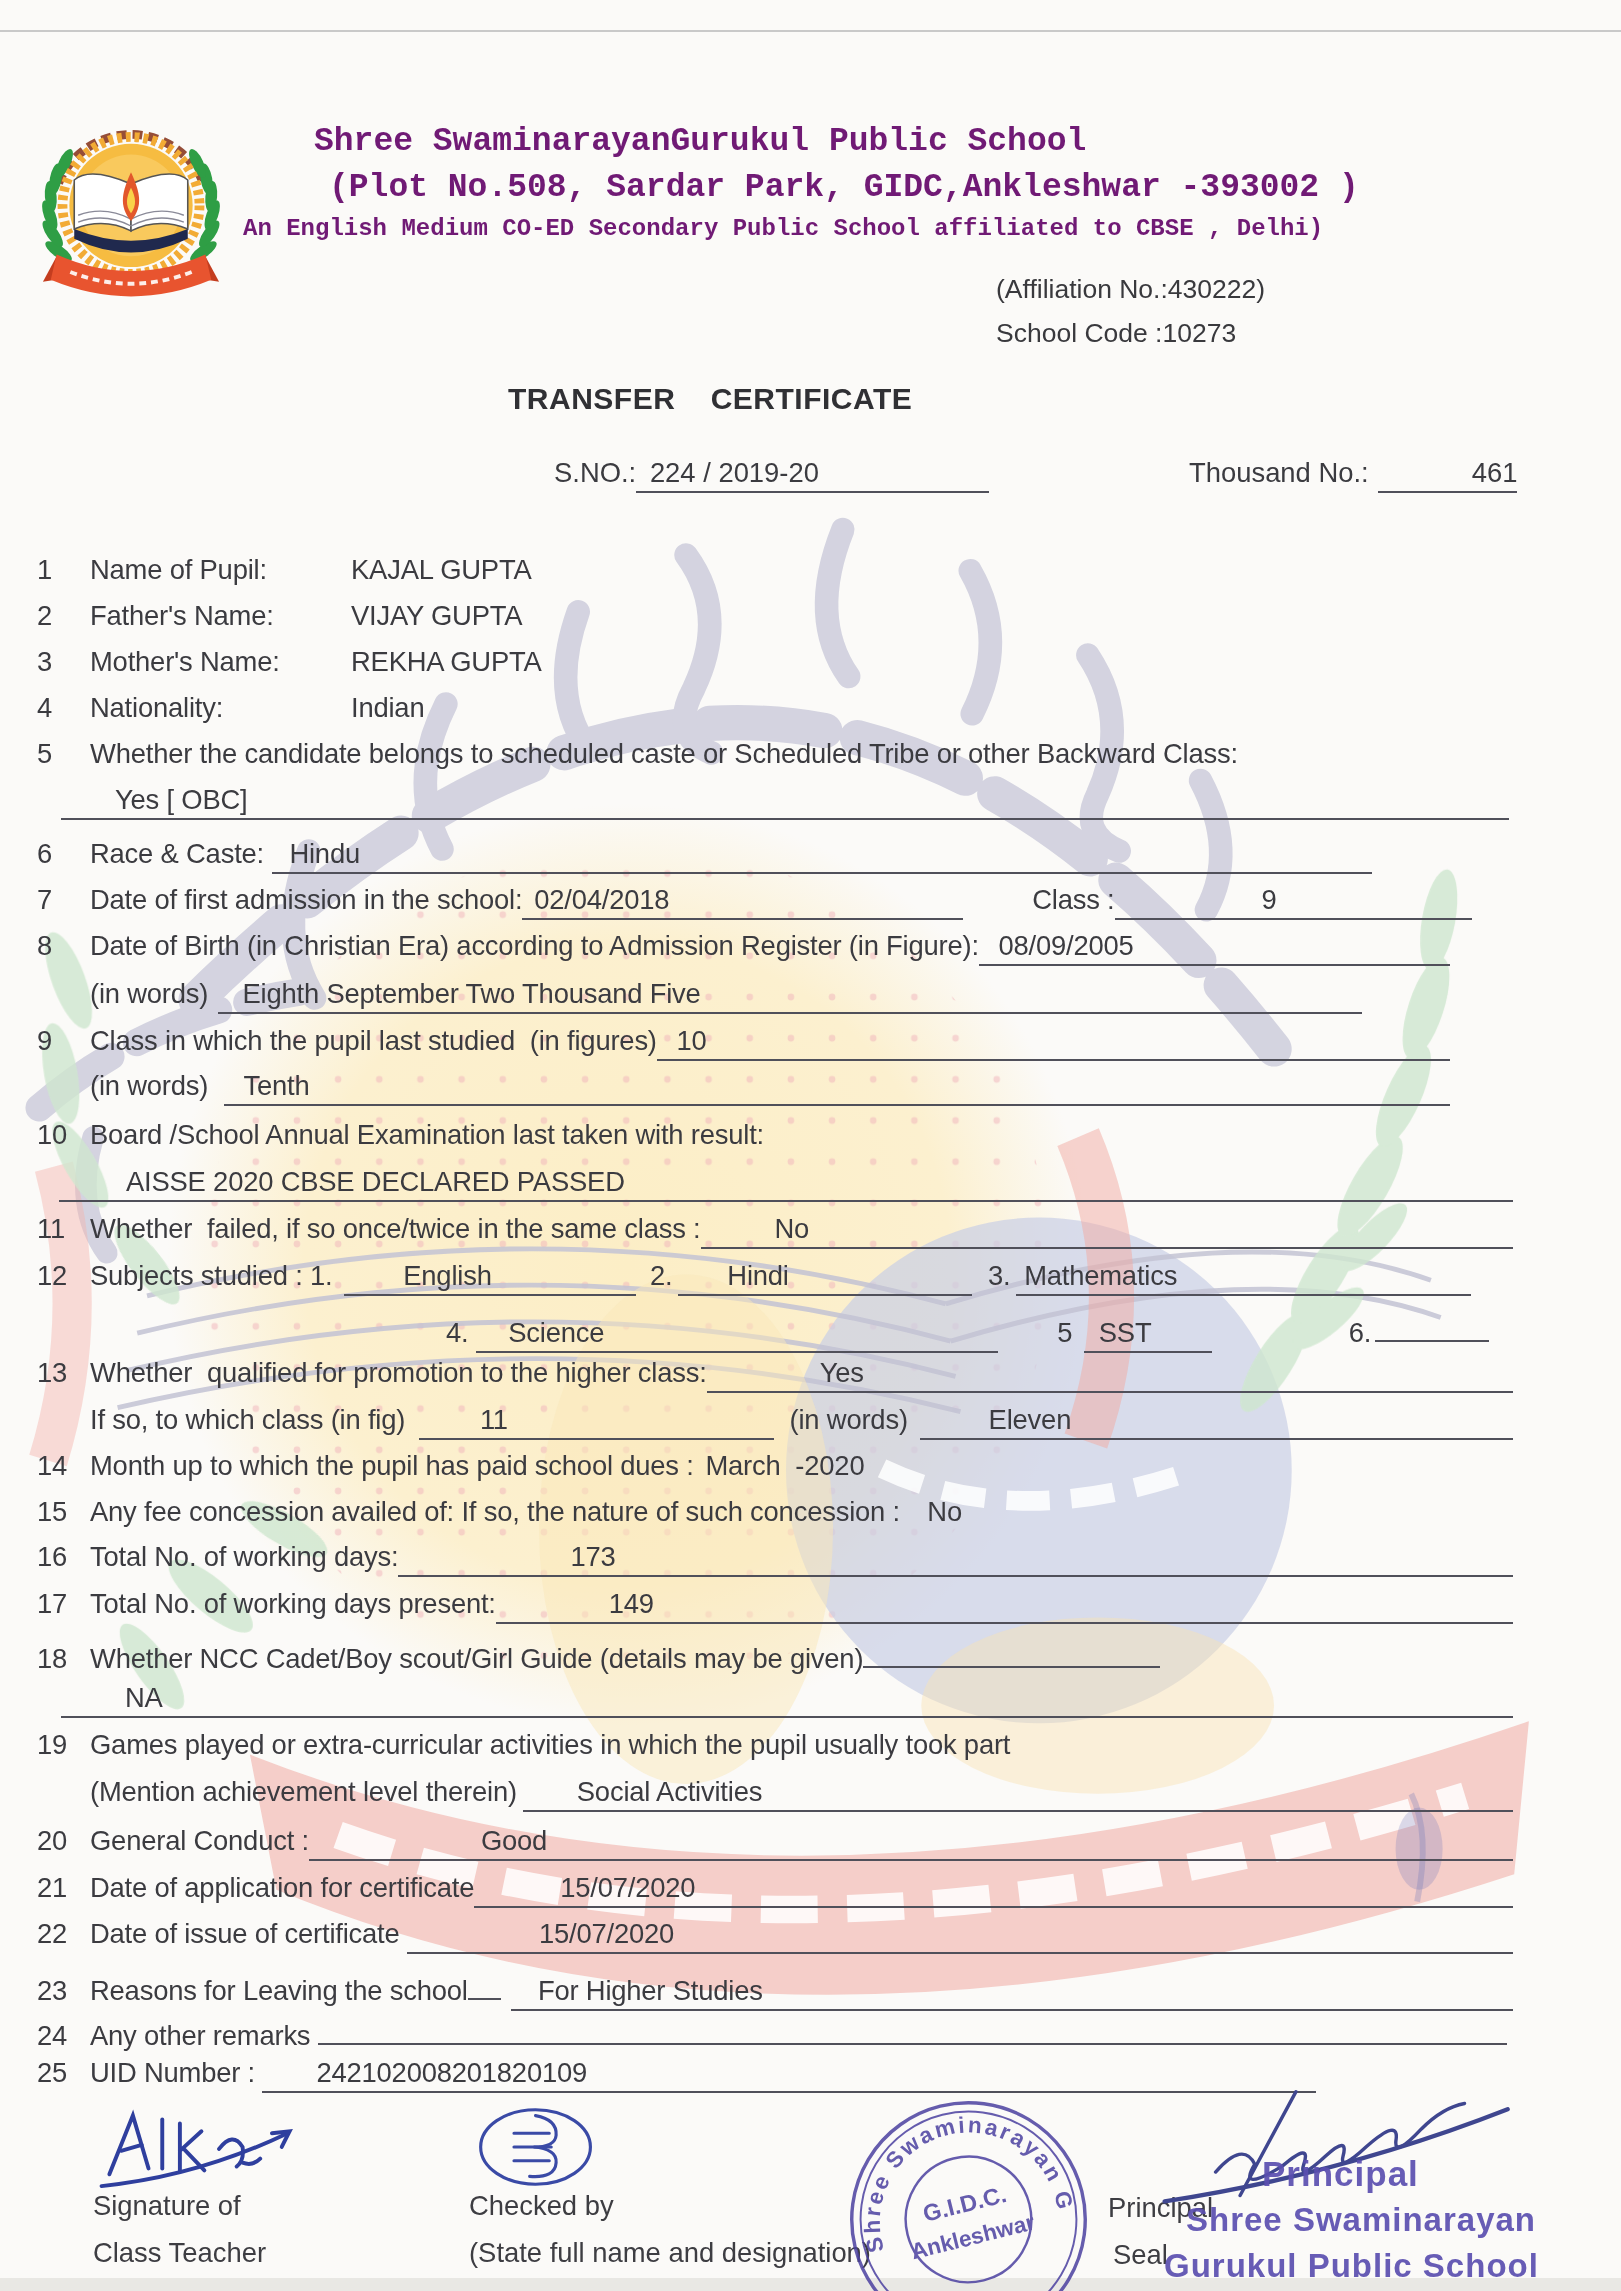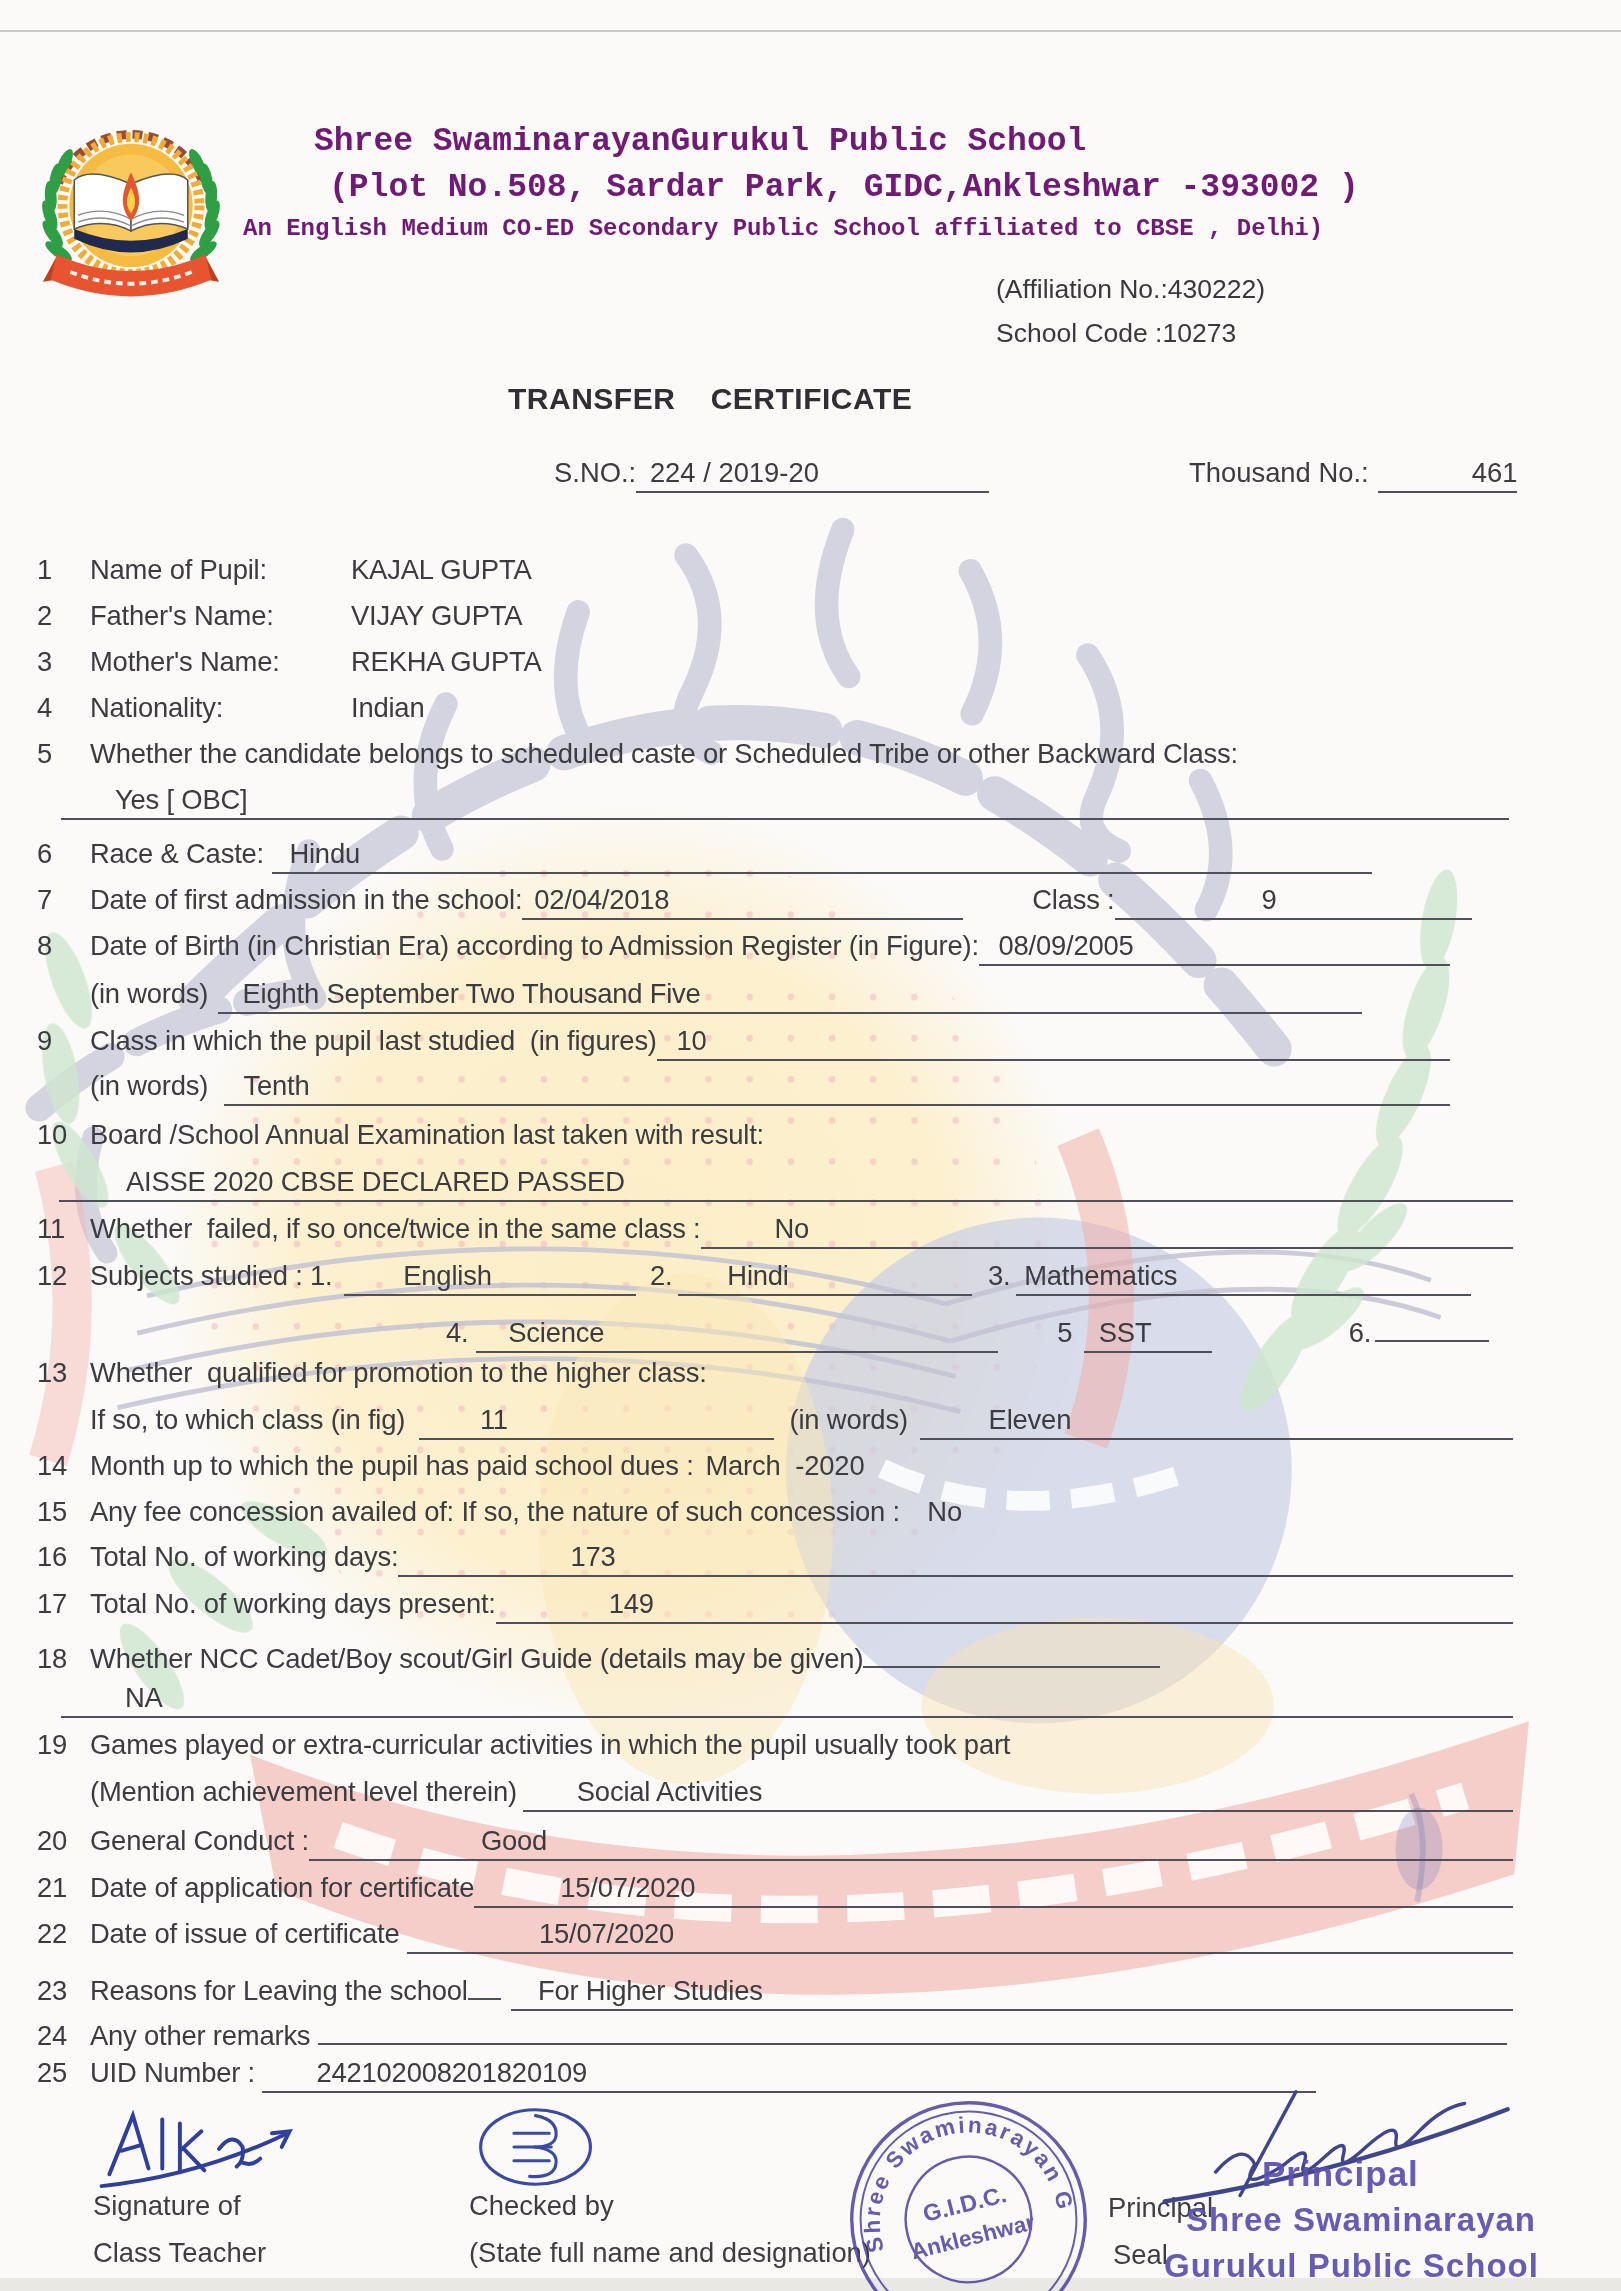--- a/index.html
+++ b/index.html
@@ -254,20 +254,21 @@
     <span class="gap" style="width:11.8px"></span>
     <span class="ul" style="width:113px;padding-left:14.7px">SST</span>
     <span class="gap" style="width:137px"></span>
     <span class="sub">6.</span>
     <span class="gap" style="width:3.9px"></span>
     <span class="ul fill"></span>
   </div>
   <div class="row" style="top:1357px">
     <span class="num">13</span>
     <span class="lbl">Whether  qualified for promotion to the higher class:</span>
+    <span class="ul fill" style="padding-left:113px">Yes</span>
   </div>
   <div class="row" style="top:1404px;left:90px">
     <span class="lbl">If so, to which class (in fig)</span>
     <span class="gap" style="width:13.7px"></span>
     <span class="ul" style="width:294px;padding-left:61px">11</span>
     <span class="gap" style="width:15.7px"></span>
     <span class="lbl">(in words)</span>
     <span class="gap" style="width:11.8px"></span>
     <span class="ul fill" style="padding-left:69px">Eleven</span>
   </div>

